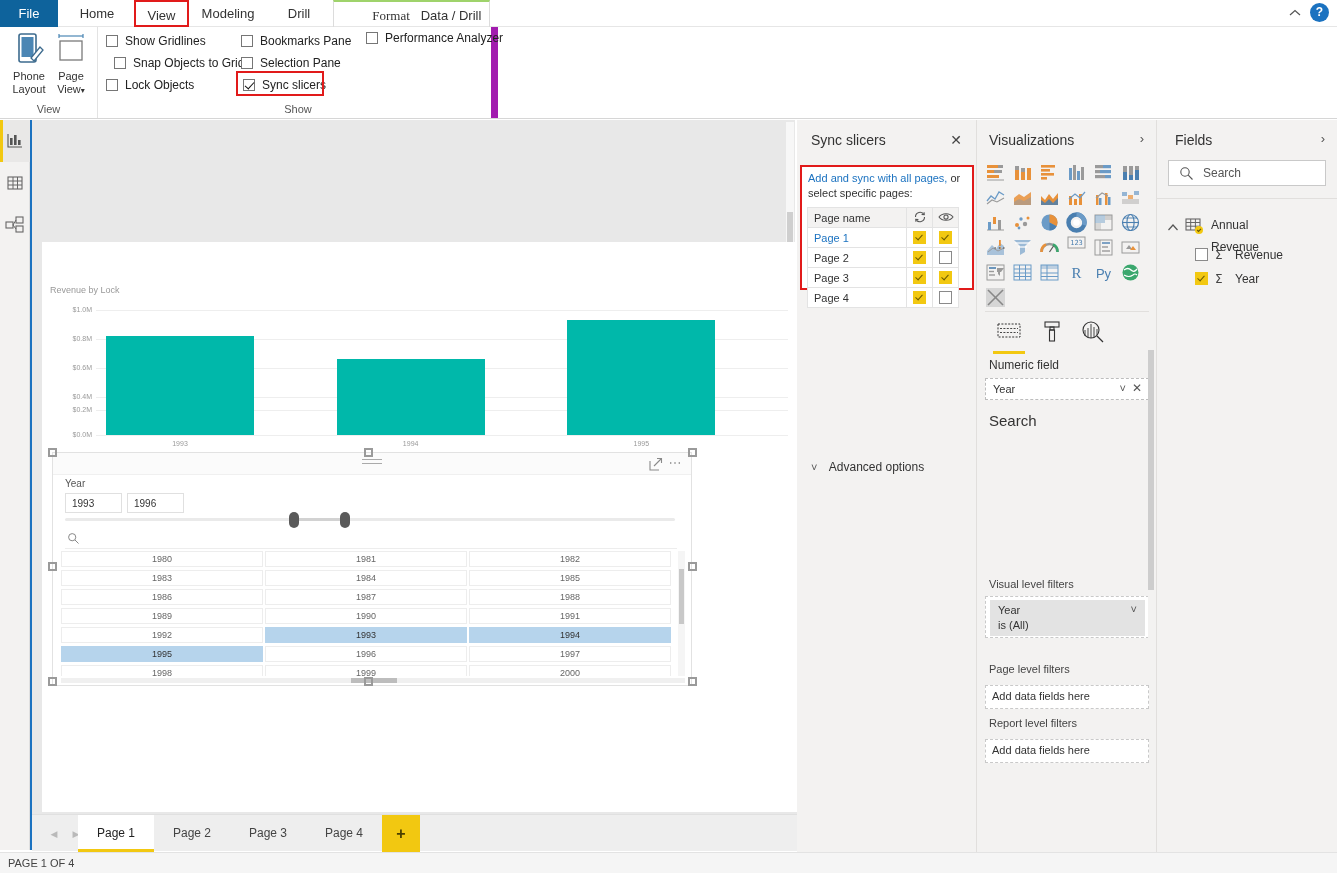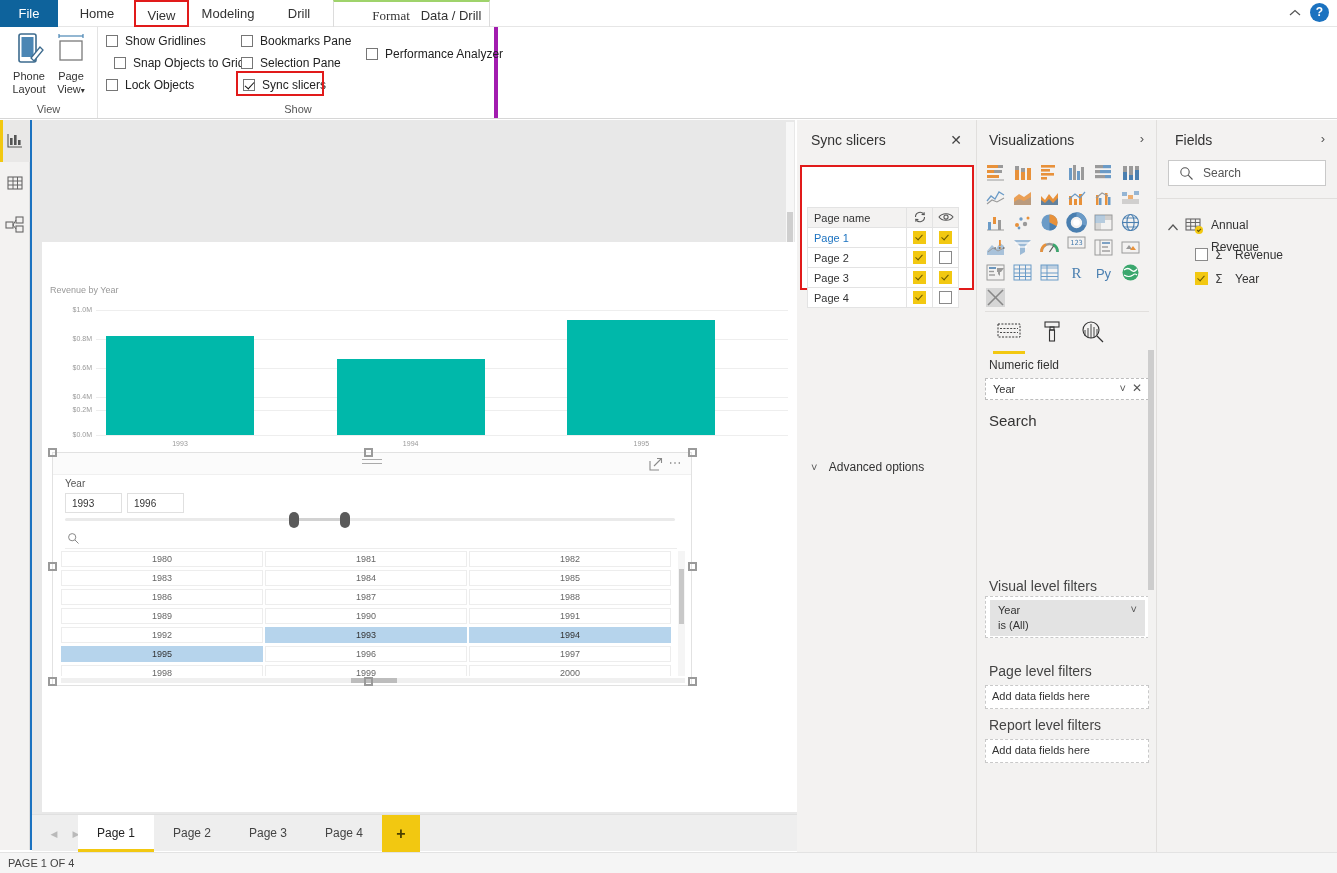--- a/index.html
+++ b/index.html
@@ -46,21 +46,21 @@
   #ribbon-body {
     position:absolute; left:0; top:27px; width:1337px; height:92px;
     background:#ffffff; border-bottom:1px solid #d6d6d6;
   }
   #view-group {
     position:absolute; left:0; top:0; width:98px; height:91px;
     border-right:1px solid #e3e3e3;
   }
   #show-group {
     position:absolute; left:98px; top:0; width:400px; height:91px;
-    border-right:4px solid #a21caf;
+    border-right:7px solid #a21caf;
   }
   .group-label {
     position:absolute; bottom:3px; width:100%; text-align:center;
     font-size:11px; color:#555;
   }
   .bigbtn {
     position:absolute; top:4px; width:46px; text-align:center;
     font-size:11px; color:#333; line-height:13px;
   }
   .bigbtn .glyph { display:block; height:36px; margin-bottom:3px; }
@@ -337,21 +337,21 @@
   #well-year .wchev {
     position:absolute; right:22px; top:3px; font-size:11px; color:#555;
   }
   #well-year .wclose {
     position:absolute; right:6px; top:2px; font-size:12px; color:#555;
   }
   #filters-title {
     position:absolute; left:12px; top:292px; font-size:15px; color:#333;
   }
   .filter-sec {
-    position:absolute; left:12px; font-size:14px; color:#444;
+    position:absolute; left:12px; font-size:11px; color:#444;
   }
   .filter-card {
     position:absolute; left:8px; width:164px;
     border:1px dashed #c9c9c9; background:#ffffff;
   }
   #filter-year-card {
     position:absolute; left:8px; top:476px; width:164px; height:42px;
     border:1px dashed #c9c9c9; background:#ffffff; padding:3px;
   }
   #filter-year-inner {
@@ -450,21 +450,21 @@
     </div>
     <div class="chkrow" style="left:143px;top:5px;">
       <span class="chkbox"></span><span>Bookmarks Pane</span>
     </div>
     <div class="chkrow" style="left:143px;top:27px;">
       <span class="chkbox"></span><span>Selection Pane</span>
     </div>
     <div class="chkrow" style="left:145px;top:49px;">
       <span class="chkbox checked"></span><span>Sync slicers</span>
     </div>
-    <div class="chkrow" style="left:268px;top:18px;">
+    <div class="chkrow" style="left:268px;top:2px;">
       <span class="chkbox"></span><span>Performance Analyzer</span>
     </div>
     <div class="group-label" style="left:40px;width:320px;">Show</div>
   </div>
 </div>
 <div id="syncslicers-hl"></div>
 
 <div id="leftnav">
   <div class="navbtn sel" style="top:0;">
     <svg width="18" height="18" viewBox="0 0 18 18" style="margin-top:12px;">
@@ -497,21 +497,21 @@
 
 <div id="canvas-outer">
   <div id="canvas-vscroll">
       <i></i>
     </div>
 </div>
 <div id="report-page"></div>
 <div id="canvas-bottom-fill"></div>
 
 <div id="chart-visual">
-  <div id="chart-title">Revenue by Year</div>
+  <div id="chart-title">Revenue by Lock</div>
   <div class="gridline" style="top:25px;"></div>
   <div class="gridline" style="top:54px;"></div>
   <div class="gridline" style="top:83px;"></div>
   <div class="gridline" style="top:112px;"></div>
   <div class="gridline" style="top:125px;"></div>
   <div class="gridline" style="top:150px;"></div>
   <div class="ytick" style="top:21px;">$1.0M</div>
   <div class="ytick" style="top:50px;">$0.8M</div>
   <div class="ytick" style="top:79px;">$0.6M</div>
   <div class="ytick" style="top:108px;">$0.4M</div>
@@ -604,20 +604,24 @@
   <div class="ptab" style="left:198px;width:76px;">Page 3</div>
   <div class="ptab" style="left:274px;width:76px;">Page 4</div>
   <div id="addpage" style="left:350px;">+</div>
 </div>
 <div id="statusbar">PAGE 1 OF 4</div>
 
 <div id="syncpane">
   <div class="pane-title">Sync slicers</div>
   <div id="sync-close">✕</div>
   <div id="sync-hl"></div>
+  <div id="sync-desc">
+    <span class="lnk">Add and sync with all pages,</span>
+    <span>or select specific pages:</span>
+  </div>
   <table id="sync-table">
     <tbody>
         <tr>
       <th>Page name</th>
       <th class="ccol">
         <svg width="14" height="14" viewBox="0 0 14 14">
           <path d="M2.5,7 A4.5,4.5 0 0 1 11,4.8" fill="none" stroke="#555" stroke-width="1.1"></path>
           <path d="M11.5,7 A4.5,4.5 0 0 1 3,9.2" fill="none" stroke="#555" stroke-width="1.1"></path>
           <polyline points="8.6,4.4 11.2,4.7 11.1,2.2" fill="none" stroke="#555" stroke-width="1.1"></polyline>
           <polyline points="5.4,9.6 2.8,9.3 2.9,11.8" fill="none" stroke="#555" stroke-width="1.1"></polyline>

